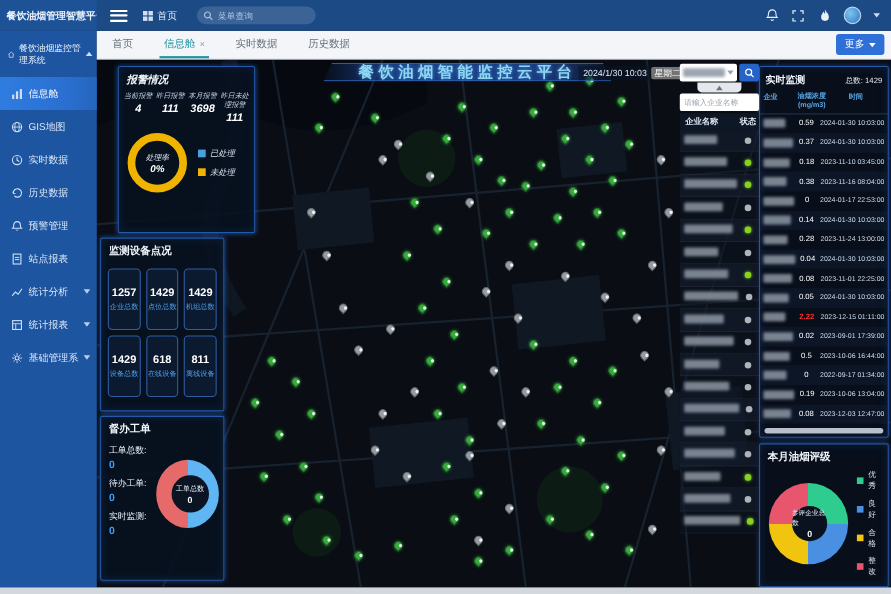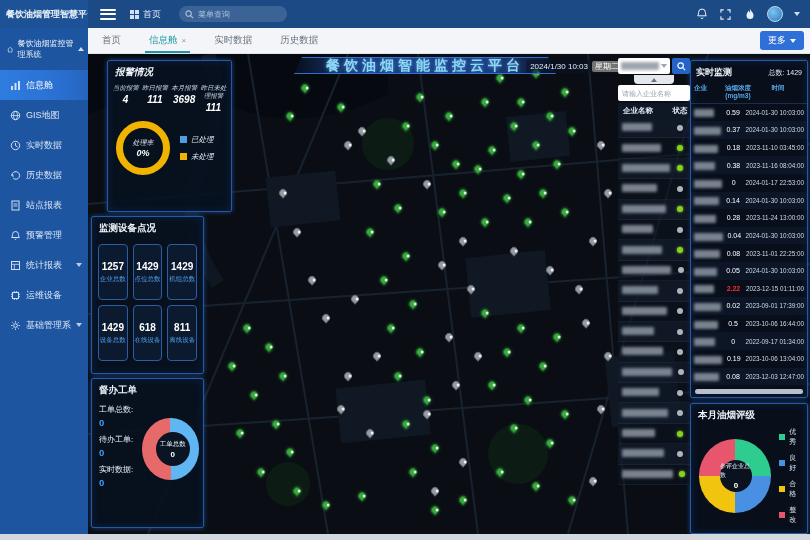--- a/index.html
+++ b/index.html
@@ -238,55 +238,55 @@
             <svg viewBox="0 0 11 11">
               <path d="M2 5.5a3.8 3.8 0 1 1 1.2 2.7" fill="none" stroke="currentColor"></path>
               <path d="M2 4v2h2" fill="none" stroke="currentColor" stroke-width=".9"></path>
             </svg>
           </span>
           <span class="sb-label">历史数据</span>
         </div>
         <div class="sb-item">
           <span class="sb-ico">
             <svg viewBox="0 0 11 11">
+              <path d="M5.5 1.5a3 3 0 0 0-3 3c0 2.3-.9 3-.9 3h7.8s-.9-.7-.9-3a3 3 0 0 0-3-3z" fill="none" stroke="currentColor"></path>
+              <path d="M4.6 8.8a1 1 0 0 0 1.8 0" fill="none" stroke="currentColor" stroke-width=".9"></path>
+            </svg>
+          </span>
+          <span class="sb-label">预警管理</span>
+        </div>
+        <div class="sb-item">
+          <span class="sb-ico">
+            <svg viewBox="0 0 11 11">
               <rect x="2" y="1" width="7" height="9" fill="none" stroke="currentColor"></rect>
               <line x1="3.5" y1="4" x2="7.5" y2="4" stroke="currentColor" stroke-width=".9"></line>
               <line x1="3.5" y1="6" x2="7.5" y2="6" stroke="currentColor" stroke-width=".9"></line>
             </svg>
           </span>
           <span class="sb-label">站点报表</span>
         </div>
         <div class="sb-item">
           <span class="sb-ico">
             <svg viewBox="0 0 11 11">
-              <path d="M5.5 1.5a3 3 0 0 0-3 3c0 2.3-.9 3-.9 3h7.8s-.9-.7-.9-3a3 3 0 0 0-3-3z" fill="none" stroke="currentColor"></path>
-              <path d="M4.6 8.8a1 1 0 0 0 1.8 0" fill="none" stroke="currentColor" stroke-width=".9"></path>
+              <path d="M1 9 4 5.5 6.5 7.5 10 2.5" fill="none" stroke="currentColor"></path>
             </svg>
           </span>
-          <span class="sb-label">预警管理</span>
+          <span class="sb-label">统计分析</span>
+          <span class="sb-caret"></span>
         </div>
         <div class="sb-item">
           <span class="sb-ico">
             <svg viewBox="0 0 11 11">
               <rect x="1.5" y="1.5" width="8" height="8" fill="none" stroke="currentColor"></rect>
               <line x1="1.5" y1="4.3" x2="9.5" y2="4.3" stroke="currentColor" stroke-width=".8"></line>
               <line x1="4.3" y1="4.3" x2="4.3" y2="9.5" stroke="currentColor" stroke-width=".8"></line>
             </svg>
           </span>
           <span class="sb-label">统计报表</span>
           <span class="sb-caret"></span>
-        </div>
-        <div class="sb-item">
-          <span class="sb-ico">
-            <svg viewBox="0 0 11 11">
-              <rect x="2.5" y="2.5" width="6" height="6" fill="none" stroke="currentColor"></rect>
-              <path d="M4.3 1v1.5M6.7 1v1.5M4.3 8.5V10M6.7 8.5V10M1 4.3h1.5M1 6.7h1.5M8.5 4.3H10M8.5 6.7H10" stroke="currentColor" stroke-width=".9"></path>
-            </svg>
-          </span>
-          <span class="sb-label">运维设备</span>
         </div>
         <div class="sb-item">
           <span class="sb-ico">
             <svg viewBox="0 0 11 11">
               <circle cx="5.5" cy="5.5" r="1.8" fill="none" stroke="currentColor"></circle>
               <path d="M5.5 1v1.6M5.5 8.4V10M1 5.5h1.6M8.4 5.5H10M2.3 2.3l1.1 1.1M7.6 7.6l1.1 1.1M8.7 2.3 7.6 3.4M3.4 7.6 2.3 8.7" stroke="currentColor" stroke-width=".9"></path>
             </svg>
           </span>
           <span class="sb-label">基础管理系统</span>
           <span class="sb-caret"></span>
@@ -531,21 +531,21 @@
         <div class="work-stats">
             <div class="wstat">
               <div class="lb">工单总数:</div>
               <div class="vl">0</div>
             </div>
             <div class="wstat">
               <div class="lb">待办工单:</div>
               <div class="vl">0</div>
             </div>
             <div class="wstat">
-              <div class="lb">实时数据:</div>
+              <div class="lb">实时监测:</div>
               <div class="vl">0</div>
             </div>
           </div>
         <div class="work-donut" style="background: conic-gradient(rgb(95, 182, 242) 0deg, rgb(95, 182, 242) 50%, rgb(230, 106, 106) 50%, rgb(230, 106, 106) 100%);">
           <div class="hole">
             <span class="hl">工单总数</span>
             <span class="hv">0</span>
           </div>
         </div>
       </div>

